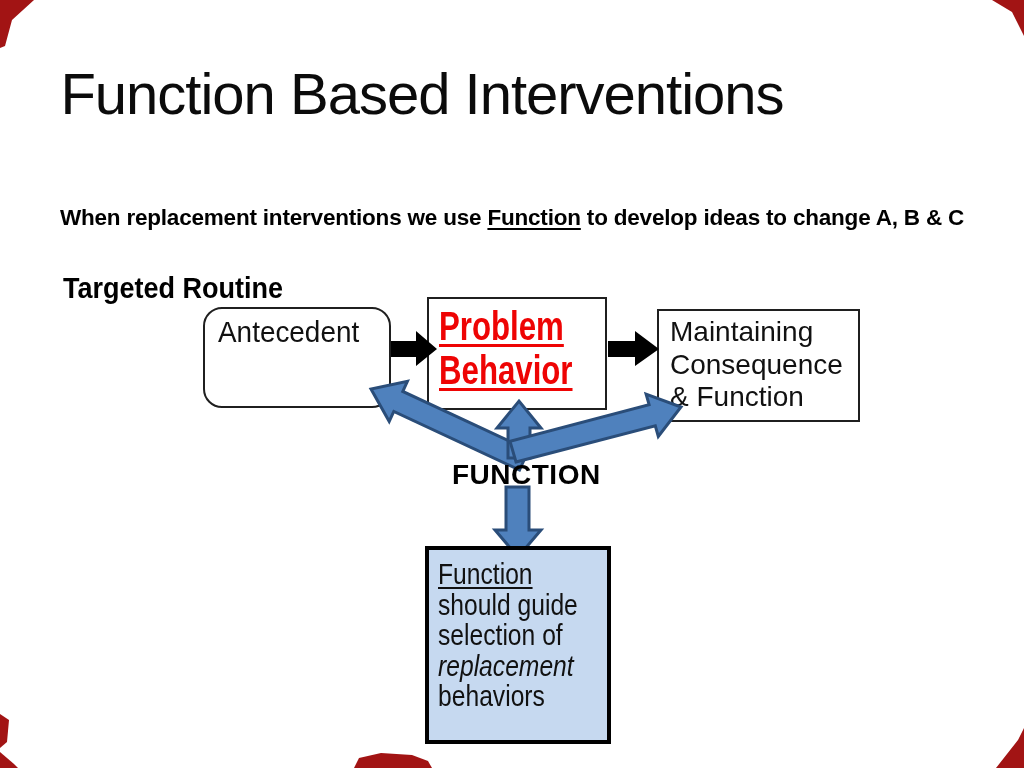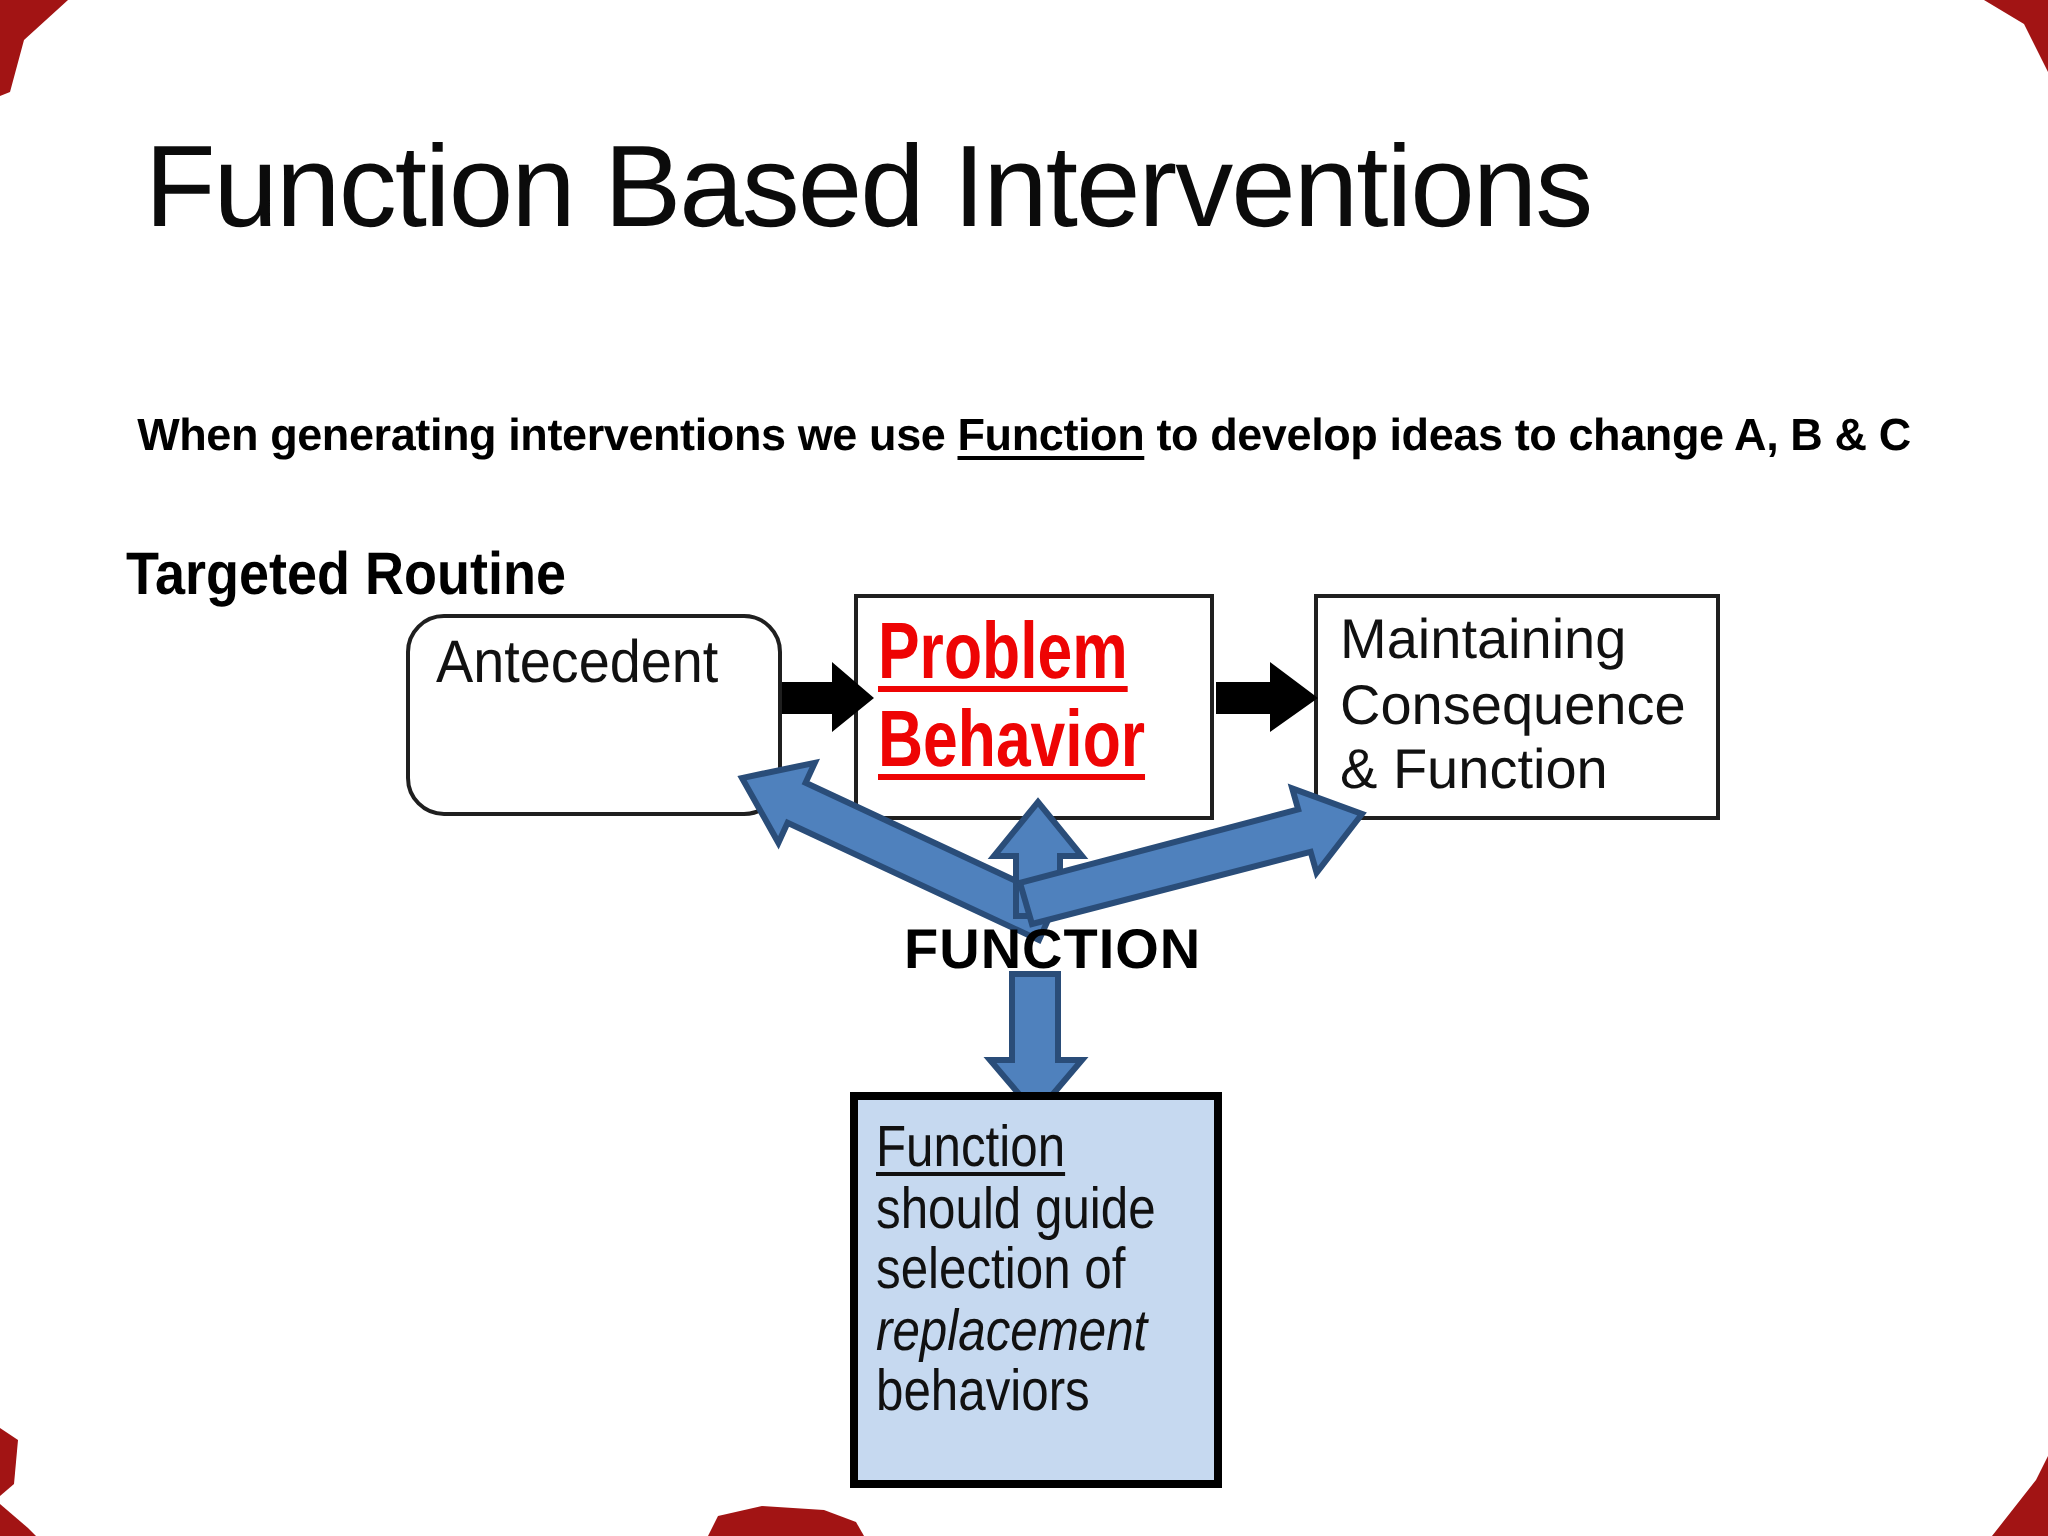--- a/index.html
+++ b/index.html
@@ -4,21 +4,21 @@
 <style>
   html,body{margin:0;padding:0;}
   body{
     width:1024px;height:768px;position:relative;overflow:hidden;
     background:#ffffff;font-family:"Liberation Sans","DejaVu Sans",sans-serif;
   }
   .abs{position:absolute;}
   .nowrap{white-space:nowrap;}
   
   .title{
-    left:16px;top:66px;width:836px;text-align:center;
+    left:4px;top:66px;width:836px;text-align:center;
     font-size:58px;line-height:56px;font-weight:400;color:#0b0b0b;
     letter-spacing:-1px;
   }
   
   .subtitle{
     left:0;top:204px;width:1024px;text-align:center;
     font-size:22.5px;line-height:28px;font-weight:700;color:#000;
     letter-spacing:-0.2px;
   }
   .subtitle .u{text-decoration:underline;text-decoration-thickness:2px;text-underline-offset:3px;}
@@ -33,21 +33,21 @@
   .box-antecedent .txt{
     margin:6px 0 0 13px;font-size:30px;line-height:34px;color:#111;
     transform:scaleX(0.93);transform-origin:0 0;white-space:nowrap;
   }
   .box-problem{left:427px;top:297px;width:180px;height:113px;}
   .box-problem .txt{
     margin:5px 0 0 10px;font-size:40px;line-height:44px;font-weight:700;color:#ee0404;
     transform:scaleX(0.78);transform-origin:0 0;white-space:nowrap;
   }
   .box-problem .txt span{display:block;text-decoration:underline;text-decoration-thickness:3px;text-underline-offset:4px;}
-  .box-maintaining{left:657px;top:297px;width:203px;height:113px;}
+  .box-maintaining{left:657px;top:309px;width:203px;height:113px;}
   .box-maintaining .txt{
     margin:5px 0 0 11px;font-size:28px;line-height:32.5px;color:#111;
     white-space:pre-line;
   }
   
   .function-label{
     left:452px;top:460px;font-size:28px;line-height:30px;font-weight:700;color:#000;
     letter-spacing:0.5px;white-space:nowrap;
   }
   
@@ -63,21 +63,21 @@
   .info-box .u{text-decoration:underline;text-decoration-thickness:2px;text-underline-offset:3px;}
   .info-box .it{font-style:italic;}
   
   .overlay{left:0;top:0;width:1024px;height:768px;pointer-events:none;}
 </style>
 </head>
 <body>
 
 <div class="abs title nowrap">Function Based Interventions</div>
 
-<div class="abs subtitle nowrap"><span>When generating interventions we use </span><span class="u">Function</span><span> to develop ideas to change A, B &amp; C</span></div>
+<div class="abs subtitle nowrap"><span>When replacement interventions we use </span><span class="u">Function</span><span> to develop ideas to change A, B &amp; C</span></div>
 
 <div class="abs routine nowrap">Targeted Routine</div>
 
 <div class="abs dbox box-antecedent">
   <div class="txt">Antecedent</div>
 </div>
 
 <div class="abs dbox box-problem">
   <div class="txt">
     <span>Problem</span>

